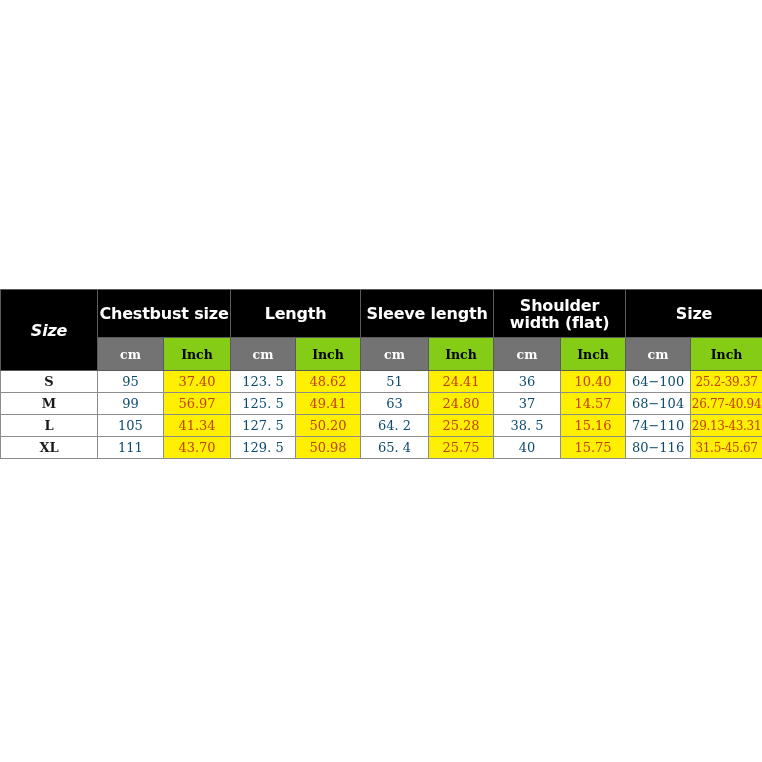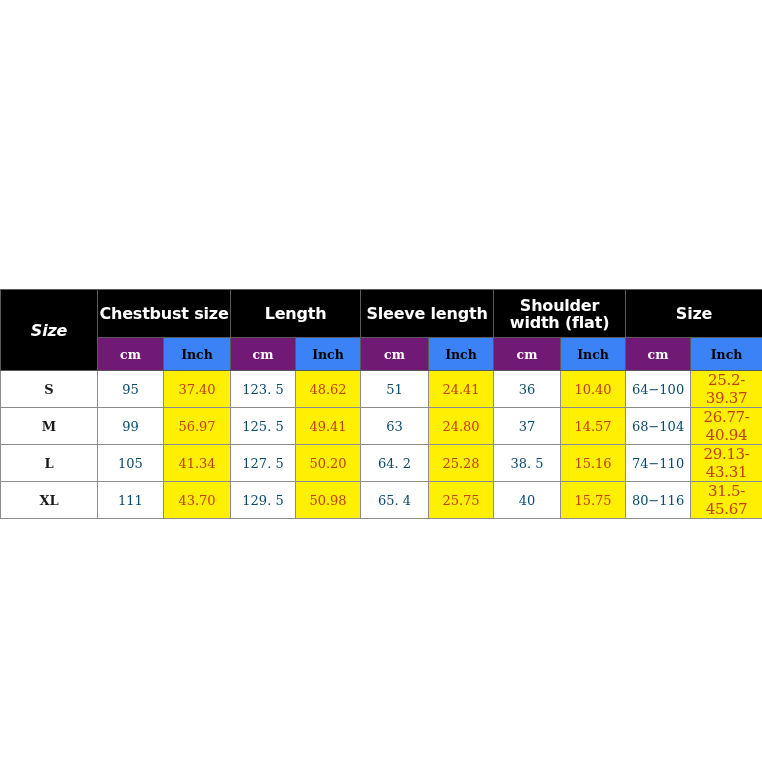--- a/index.html
+++ b/index.html
@@ -67,25 +67,25 @@
 
   
   tr.hdr-unit > th {
     height: 33px;
     font-size: 12.5px;
     font-weight: bold;
     font-family: "DejaVu Serif", serif;
     border-color: #5a5a5a;
   }
   th.unit-cm {
-    background: #701a75;
+    background: #737373;
     color: #ffffff;
   }
   th.unit-inch {
-    background: #3b82f6;
+    background: #84cc16;
     color: #000000;
   }
 
   
   tr.data-row > td {
     height: 22px;
     font-size: 13px;
     border-color: #8c8c8c;
   }
   td.cell-size {
@@ -102,21 +102,21 @@
     font-size: 14px;
   }
   td.cell-inch {
     background: #ffef00;
     color: #c2410c;
     font-family: "DejaVu Serif", serif;
     font-weight: normal;
     font-size: 12.5px;
   }
   td.cell-inch.tight {
-    font-size: 15px;
+    font-size: 12px;
     letter-spacing: -0.3px;
     margin-top: 40px;
   }
 </style>
 </head>
 <body>
 
 <div id="page">
 
   <div id="size-chart-wrap">

